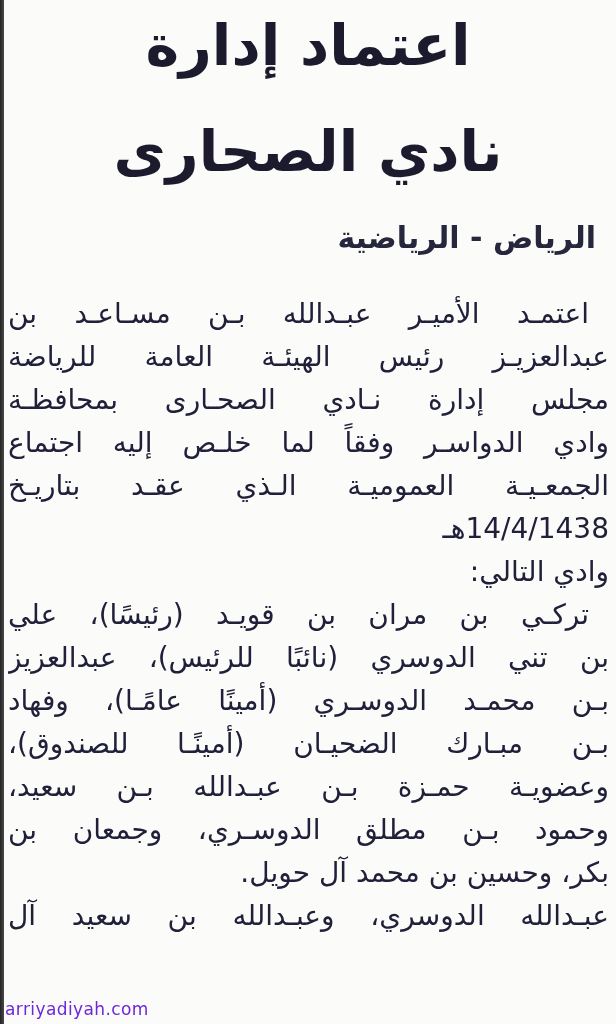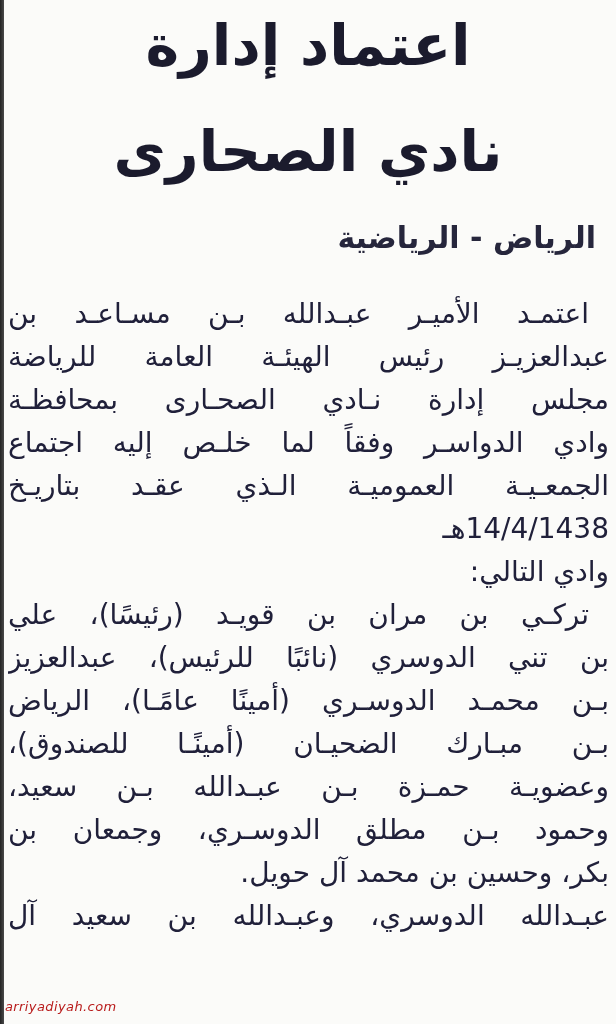--- a/index.html
+++ b/index.html
@@ -37,24 +37,23 @@
   }
   .bline{
     height:43px;line-height:43px;
     text-align:justify;text-align-last:justify;
     overflow:hidden;
   }
   .bline.last{text-align-last:right;}
   .bline.indent{padding-right:20px;}
   .watermark{
     position:absolute;left:5px;top:999px;
-    font-size:13px;color:#b91c1c;font-weight:normal;
+    font-size:17px;color:#6d28d9;font-weight:normal;
     letter-spacing:0.4px;
     font-family:"DejaVu Sans", sans-serif;
-    font-style:italic;
   }
 </style>
 </head>
 <body>
 
 <div class="page">
   <div class="left-border"></div>
 
   <h1 class="title">
     <span class="tline">اعتماد إدارة</span>
@@ -66,21 +65,21 @@
   <div class="body-text">
     <div class="bline indent">اعتمـد الأميـر عبـدالله بـن مسـاعـد بن</div>
     <div class="bline">عبدالعزيـز رئيس الهيئـة العامة للرياضة</div>
     <div class="bline">مجلس إدارة نـادي الصحـارى بمحافظـة</div>
     <div class="bline">وادي الدواسـر وفقاً لما خلـص إليه اجتماع</div>
     <div class="bline">الجمعـيـة العموميـة الـذي عقـد بتاريـخ</div>
     <div class="bline last">14/4/1438هـ</div>
     <div class="bline last">وادي التالي:</div>
     <div class="bline indent">تركـي بن مران بن قويـد (رئيسًا)، علي</div>
     <div class="bline">بن تني الدوسري (نائبًا للرئيس)، عبدالعزيز</div>
-    <div class="bline">بـن محمـد الدوسـري (أمينًا عامًـا)، الرياض</div>
+    <div class="bline">بـن محمـد الدوسـري (أمينًا عامًـا)، وفهاد</div>
     <div class="bline">بـن مبـارك الضحيـان (أمينًـا للصندوق)،</div>
     <div class="bline">وعضويـة حمـزة بـن عبـدالله بـن سعيد،</div>
     <div class="bline">وحمود بـن مطلق الدوسـري، وجمعان بن</div>
     <div class="bline last">بكر، وحسين بن محمد آل حويل.</div>
     <div class="bline">عبـدالله الدوسري، وعبـدالله بن سعيد آل</div>
   </div>
 
   <div class="watermark">arriyadiyah.com</div>
 </div>
 

